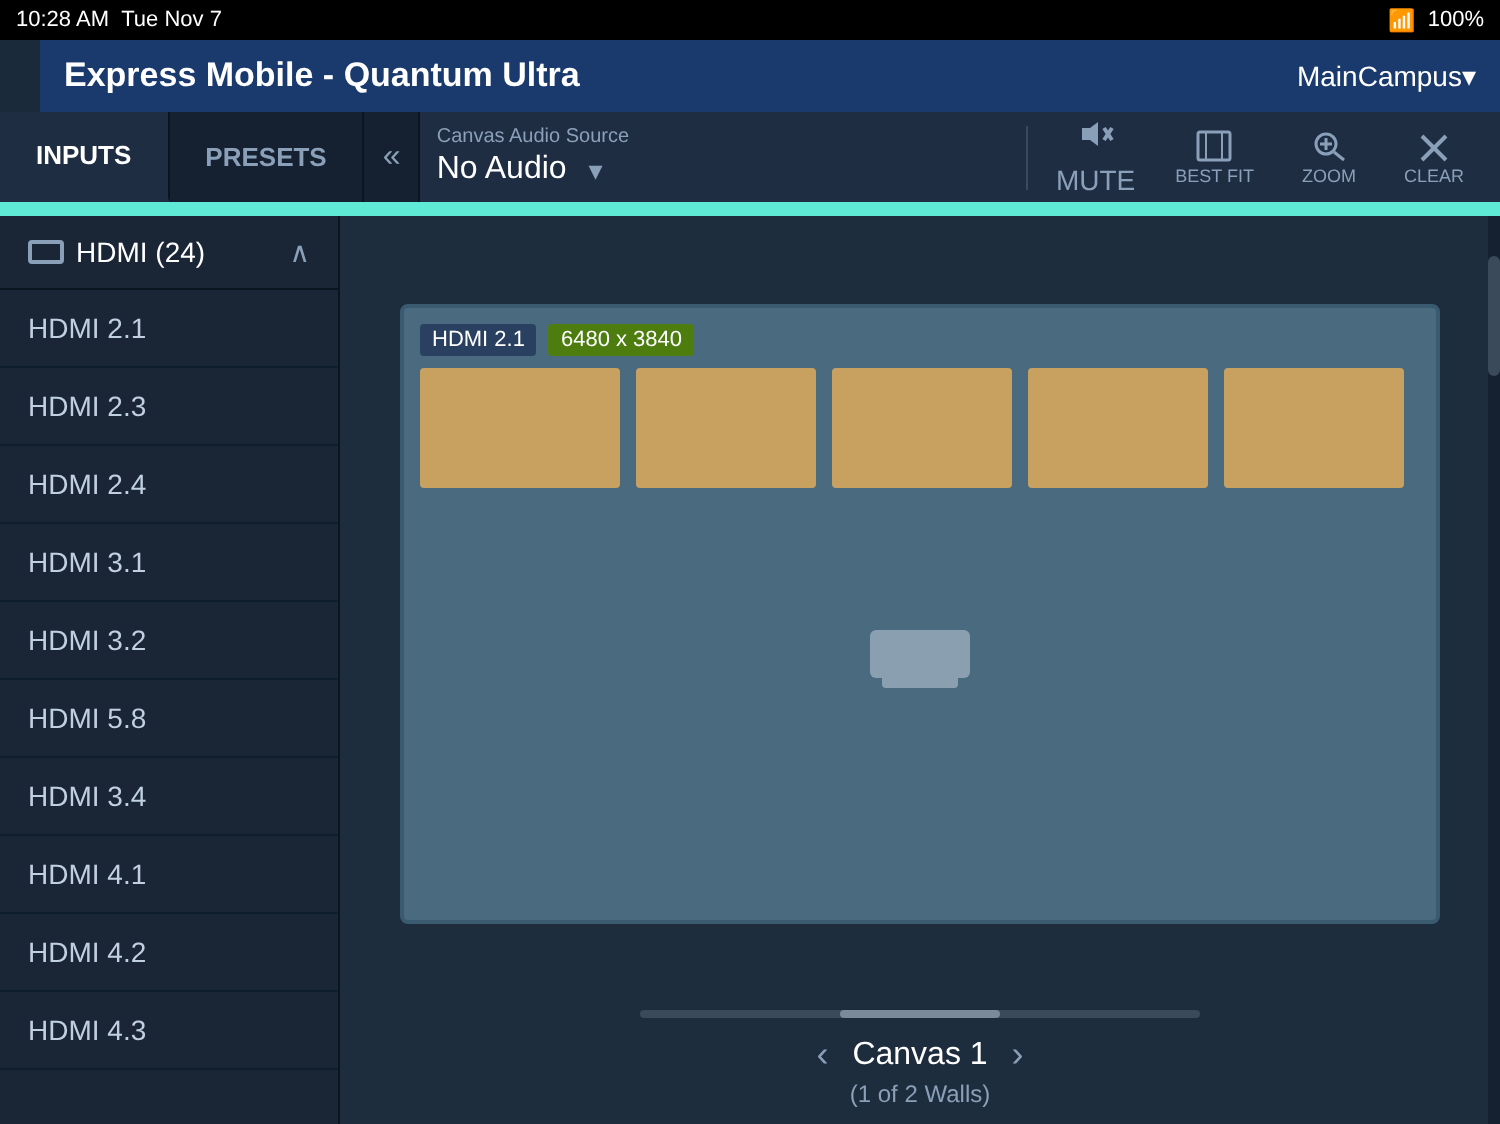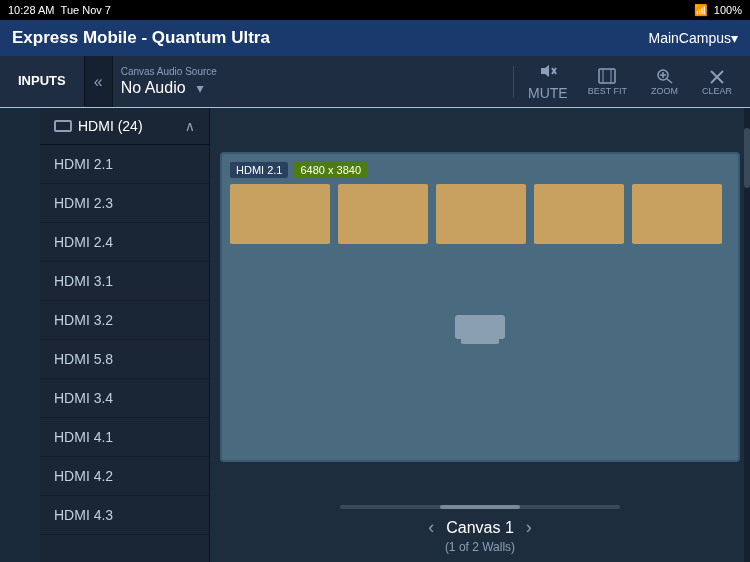--- a/index.html
+++ b/index.html
@@ -26,20 +26,21 @@
 
     
     #title-bar {
       background: #1a3a6e;
       color: #fff;
       display: flex;
       align-items: center;
       justify-content: space-between;
       padding: 0 12px;
       height: 36px;
+      margin-left: 20px;
     }
     #title-bar .app-title {
       font-size: 17px;
       font-weight: 600;
       color: #fff;
     }
     #title-bar .campus-btn {
       font-size: 14px;
       color: #fff;
       display: flex;
@@ -47,21 +48,21 @@
       gap: 0;
       cursor: pointer;
     }
 
     
     #toolbar {
       background: #1e2d42;
       display: flex;
       align-items: center;
       height: 52px;
-      border-bottom: 1px solid #5eead4;
+      border-bottom: 7px solid #5eead4;
     }
 
     .tab-inputs {
       background: #1e2d42;
       color: #fff;
       font-size: 13px;
       font-weight: 600;
       padding: 0 18px;
       height: 100%;
       display: flex;
@@ -156,21 +157,20 @@
       padding: 4px 10px;
       cursor: pointer;
       color: #8aa0b8;
     }
     .toolbar-action-btn .action-label { font-size: 9px; margin-top: 2px; text-transform: uppercase; }
 
     
     #main-layout {
       display: flex;
       height: calc(562px - 20px - 36px - 52px);
-      margin-left: 40px;
     }
 
     
     #sidebar {
       width: 170px;
       background: #1a2535;
       border-right: 1px solid #0a1520;
       overflow-y: auto;
       flex-shrink: 0;
     }
@@ -386,20 +386,21 @@
 <div id="title-bar">
   <span class="app-title">Express Mobile - Quantum Ultra</span>
   <div class="campus-btn">
     <span>MainCampus</span>
     <span>▾</span>
   </div>
 </div>
 
 <div id="toolbar">
   <div class="tab-inputs">INPUTS</div>
+  <div class="tab-presets">PRESETS</div>
   <div class="collapse-btn">«</div>
 
   <div class="audio-source-section">
     <div class="audio-source-label">Canvas Audio Source</div>
     <div class="audio-source-select">
       <span class="audio-source-value">No Audio</span>
       <span class="audio-chevron">▾</span>
     </div>
   </div>
 

